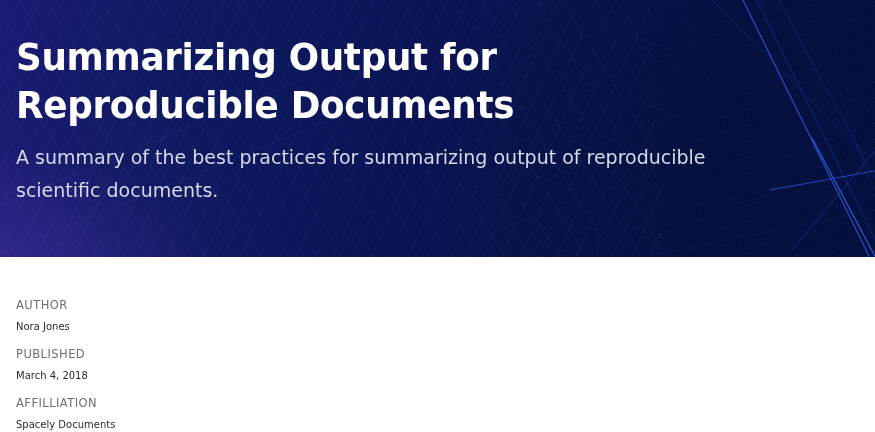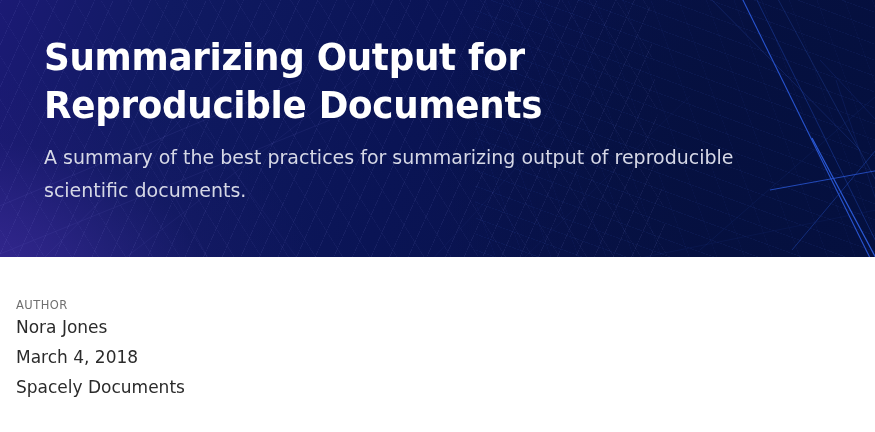--- a/index.html
+++ b/index.html
@@ -60,21 +60,21 @@
     pointer-events: none;
   }
   .hero-lines {
     position: absolute;
     inset: 0;
     pointer-events: none;
   }
 
   .hero-content {
     position: relative;
-    padding: 33px 36px 0 44px;
+    padding: 33px 36px 0 16px;
     z-index: 3;
   }
   .hero-title {
     margin: 0;
     font-family: "DejaVu Sans", sans-serif;
     font-weight: 700;
     font-size: 38px;
     line-height: 48px;
     letter-spacing: -0.3px;
     color: #ffffff;
@@ -110,21 +110,21 @@
     font-family: "DejaVu Sans", sans-serif;
     font-size: 11.5px;
     letter-spacing: 0.45px;
     color: #6f6f6f;
     line-height: 17px;
     margin: 0 0 2px 0;
     text-transform: none;
   }
   .meta-value {
     font-family: "DejaVu Sans", sans-serif;
-    font-size: 17px;
+    font-size: 10px;
     color: #2b2b2b;
     line-height: 22px;
     margin: 0 0 8px 0;
   }
 </style>
 </head>
 <body>
 
 <header class="hero">
   <div class="hero-bg"></div>
@@ -164,23 +164,25 @@
 </header>
 
 <section class="meta">
 
   <div class="meta-col">
     <div class="meta-group">
       <div class="meta-label">AUTHOR</div>
       <div class="meta-value">Nora Jones</div>
     </div>
     <div class="meta-group">
+      <div class="meta-label">PUBLISHED</div>
       <div class="meta-value">March 4, 2018</div>
     </div>
   </div>
 
   <div class="meta-col">
     <div class="meta-group">
+      <div class="meta-label">AFFILLIATION</div>
       <div class="meta-value">Spacely Documents</div>
     </div>
   </div>
 
 </section>
 
 </body></html>

